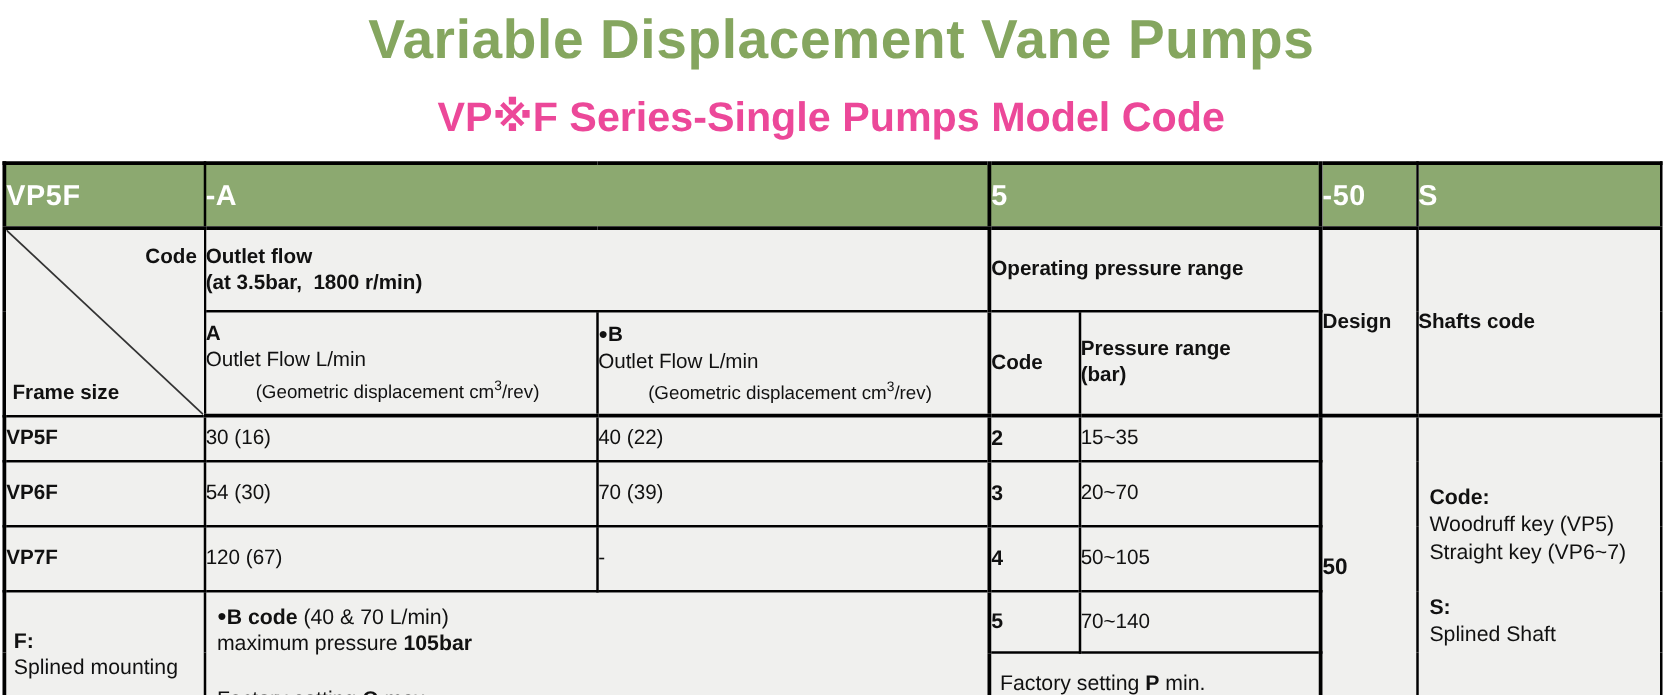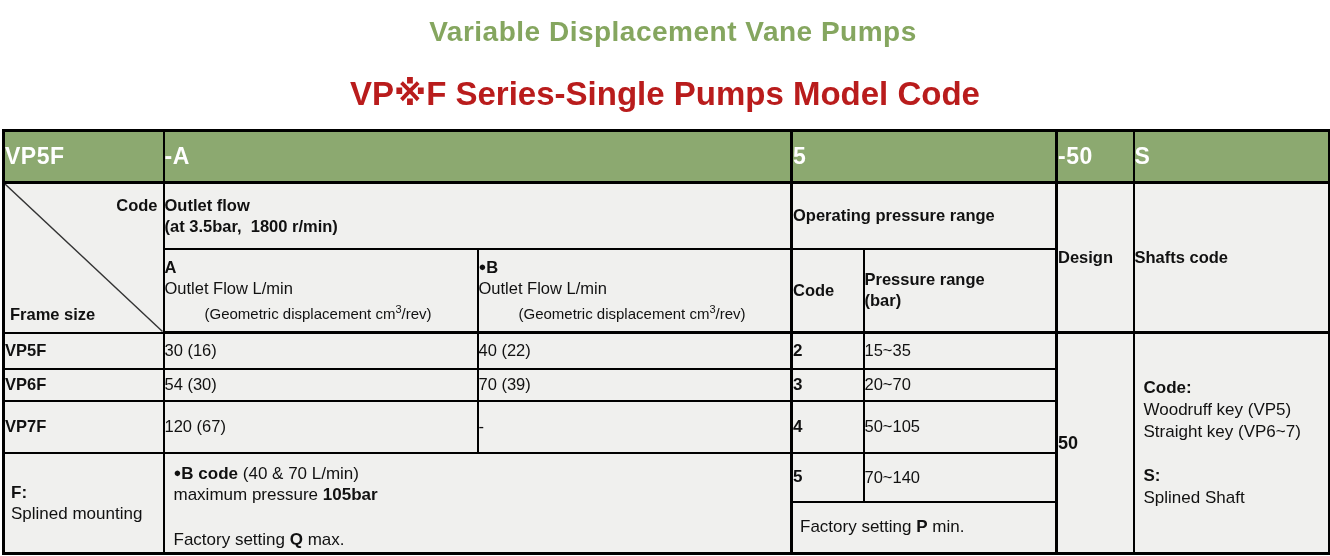--- a/index.html
+++ b/index.html
@@ -5,24 +5,24 @@
   :root{
     --green:#8CA970;
     --title-green:#85A65F;
     --cell-bg:#F0F0EE;
     --border:#000000;
     --ink:#111111;
   }
   *{box-sizing:border-box;}
   html,body{margin:0;padding:0;background:#ffffff;width:1330px;height:556px;overflow:hidden;
     font-family:"Liberation Sans","DejaVu Sans",sans-serif;color:var(--ink);}
-  .page-title{margin:9px 0 0;text-align:center;font-size:28px;font-weight:bold;
+  .page-title{margin:9px 0 0;text-align:center;font-size:44px;font-weight:bold;
     color:var(--title-green);letter-spacing:0.5px;line-height:46px;padding-left:16px;}
   .page-subtitle{margin:21px 0 0;text-align:center;font-size:33px;font-weight:bold;
-    color:#b91c1c;letter-spacing:0px;line-height:36px;}
+    color:#ec4899;letter-spacing:0px;line-height:36px;}
   table.model{border-collapse:collapse;table-layout:fixed;width:1326px;margin:17px 2px 0 2px;
     border:3px solid var(--border);}
   td{border:2px solid var(--border);background:var(--cell-bg);text-align:left;
     vertical-align:middle;font-size:16.5px;padding:0;overflow:hidden;}
   td.green{background:var(--green);color:#ffffff;font-weight:bold;font-size:23px;
     border-bottom:3px solid var(--border);letter-spacing:0.5px;}
   td.tl{border-left:3px solid var(--border);}
   td.hb{border-bottom:3px solid var(--border);}
   td.dotted{border-bottom:1px dotted var(--border);}
   .b{font-weight:bold;}
@@ -118,21 +118,21 @@
       <td rowspan="5" class="left shafts">
         <div class="b">Code:</div>
         <div>Woodruff key (VP5)</div>
         <div>Straight key (VP6~7)</div>
         <div class="gap"></div>
         <div class="b">S:</div>
         <div>Splined Shaft</div>
       </td>
     </tr>
 
-    <tr style="height:32px">
+    <tr style="height:52px">
       <td class="b">VP6F</td>
       <td>54 (30)</td>
       <td>70 (39)</td>
       <td class="tl pcode dotted">3</td>
       <td class="dotted">20~70</td>
     </tr>
 
     <tr style="height:52px">
       <td class="b">VP7F</td>
       <td>120 (67)</td>

